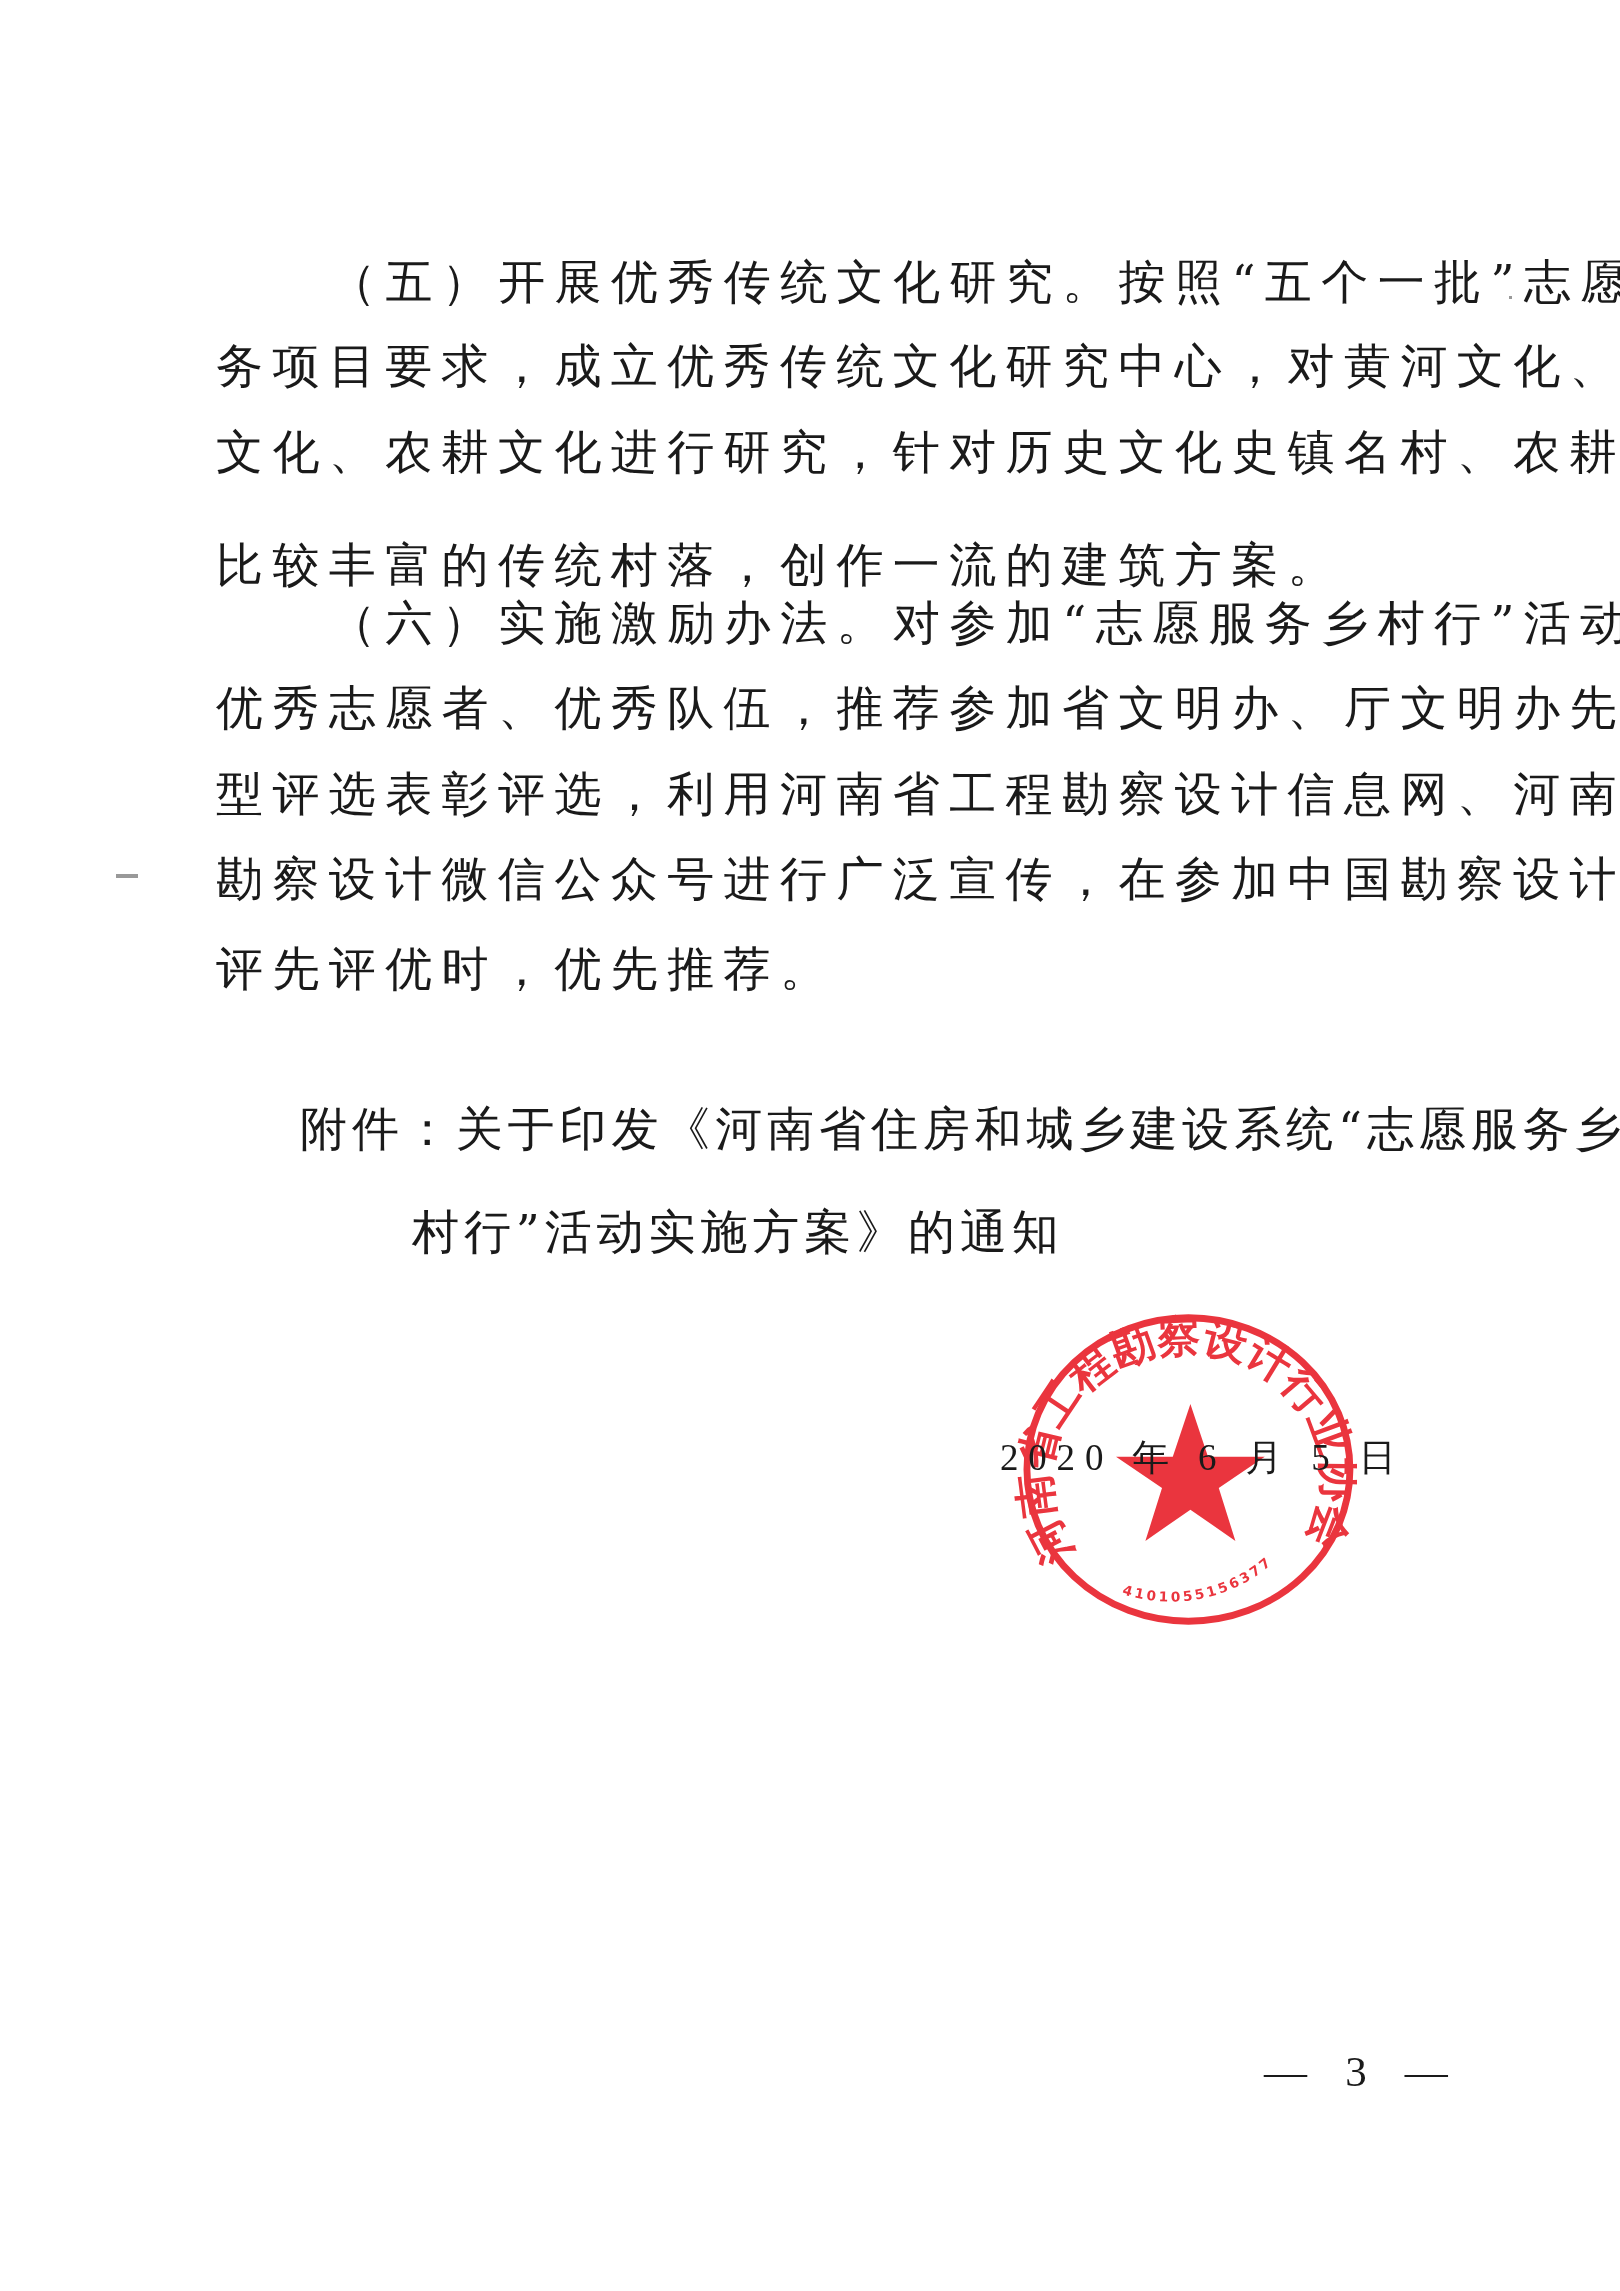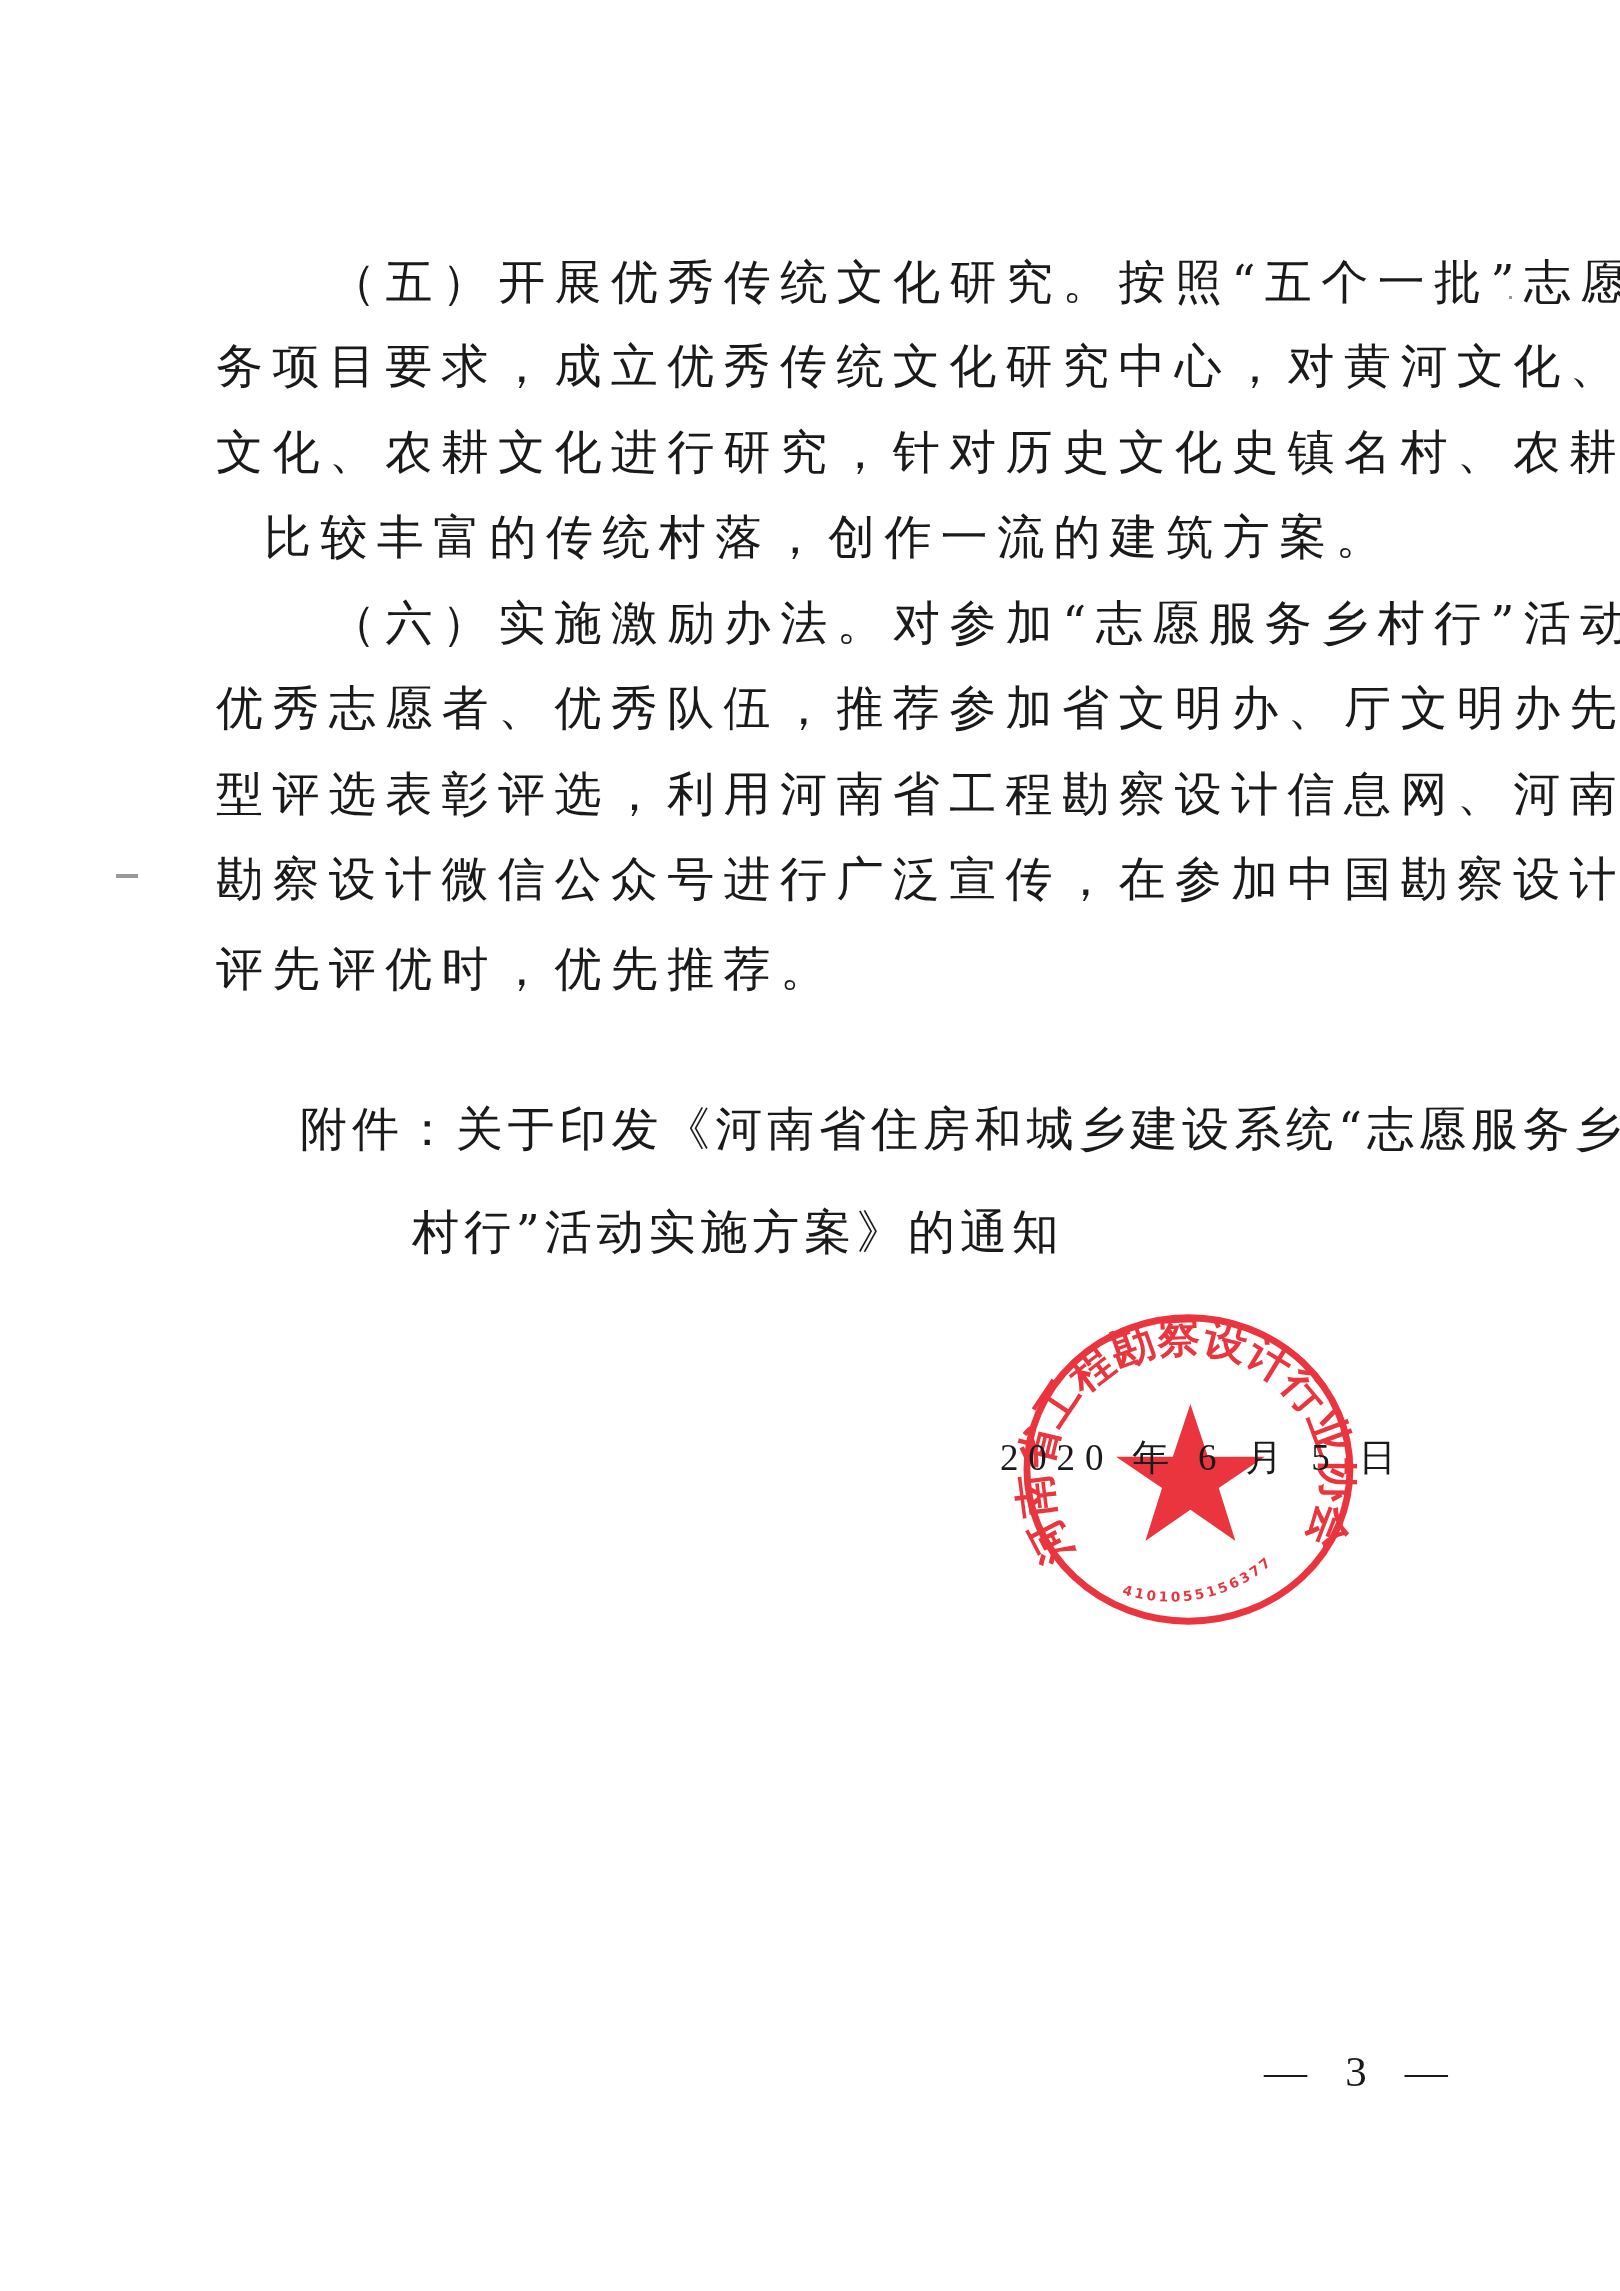--- a/index.html
+++ b/index.html
@@ -18,21 +18,21 @@
   .speck { position:absolute; background:#999; }
 </style>
 </head>
 <body>
 
 <div>
 
   <div class="line indent" style="top:253px;">（五）开展优秀传统文化研究。按照“五个一批”志愿服</div>
   <div class="line" style="top:337px;">务项目要求，成立优秀传统文化研究中心，对黄河文化、中原</div>
   <div class="line" style="top:423px;">文化、农耕文化进行研究，针对历史文化史镇名村、农耕文化</div>
-  <div class="line" style="top:508px;margin-left:48px;">比较丰富的传统村落，创作一流的建筑方案。</div>
+  <div class="line" style="top:536px;">比较丰富的传统村落，创作一流的建筑方案。</div>
 
   <div class="line indent" style="top:594px;">（六）实施激励办法。对参加“志愿服务乡村行”活动的</div>
   <div class="line" style="top:679px;">优秀志愿者、优秀队伍，推荐参加省文明办、厅文明办先进典</div>
   <div class="line" style="top:765px;">型评选表彰评选，利用河南省工程勘察设计信息网、河南工程</div>
   <div class="line" style="top:850px;">勘察设计微信公众号进行广泛宣传，在参加中国勘察设计协会</div>
   <div class="line" style="top:933px;margin-top:7px;">评先评优时，优先推荐。</div>
 
   <div class="line att1" style="top:1100px;">附件：关于印发《河南省住房和城乡建设系统“志愿服务乡</div>
   <div class="line att2" style="top:1183px;margin-top:20px;">村行”活动实施方案》的通知</div>
 

